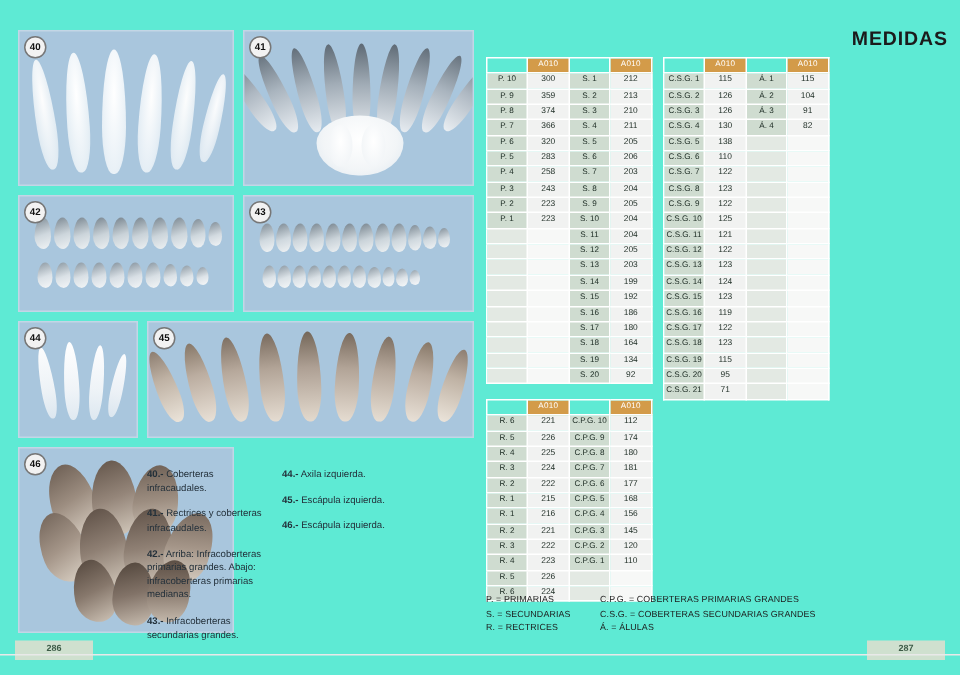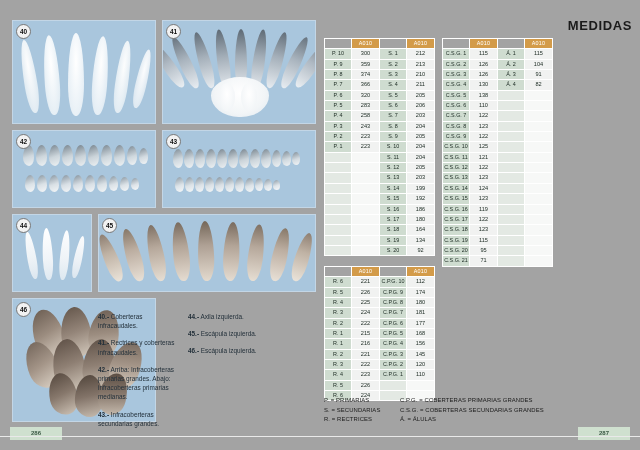--- a/index.html
+++ b/index.html
@@ -12,21 +12,21 @@
     height: 450px;
     font-family: "Liberation Sans", sans-serif;
     overflow: hidden;
     position: relative;
   }
 
   .spread {
     position: absolute;
     left: 0; top: 0;
     width: 640px; height: 450px;
-    background: #a3a3a3;
+    background: #5eead4;
   }
 
   
   .left-page {
     position: absolute;
     left: 6px; top: 14px;
     width: 314px; height: 422px;
   }
 
   .photo {

